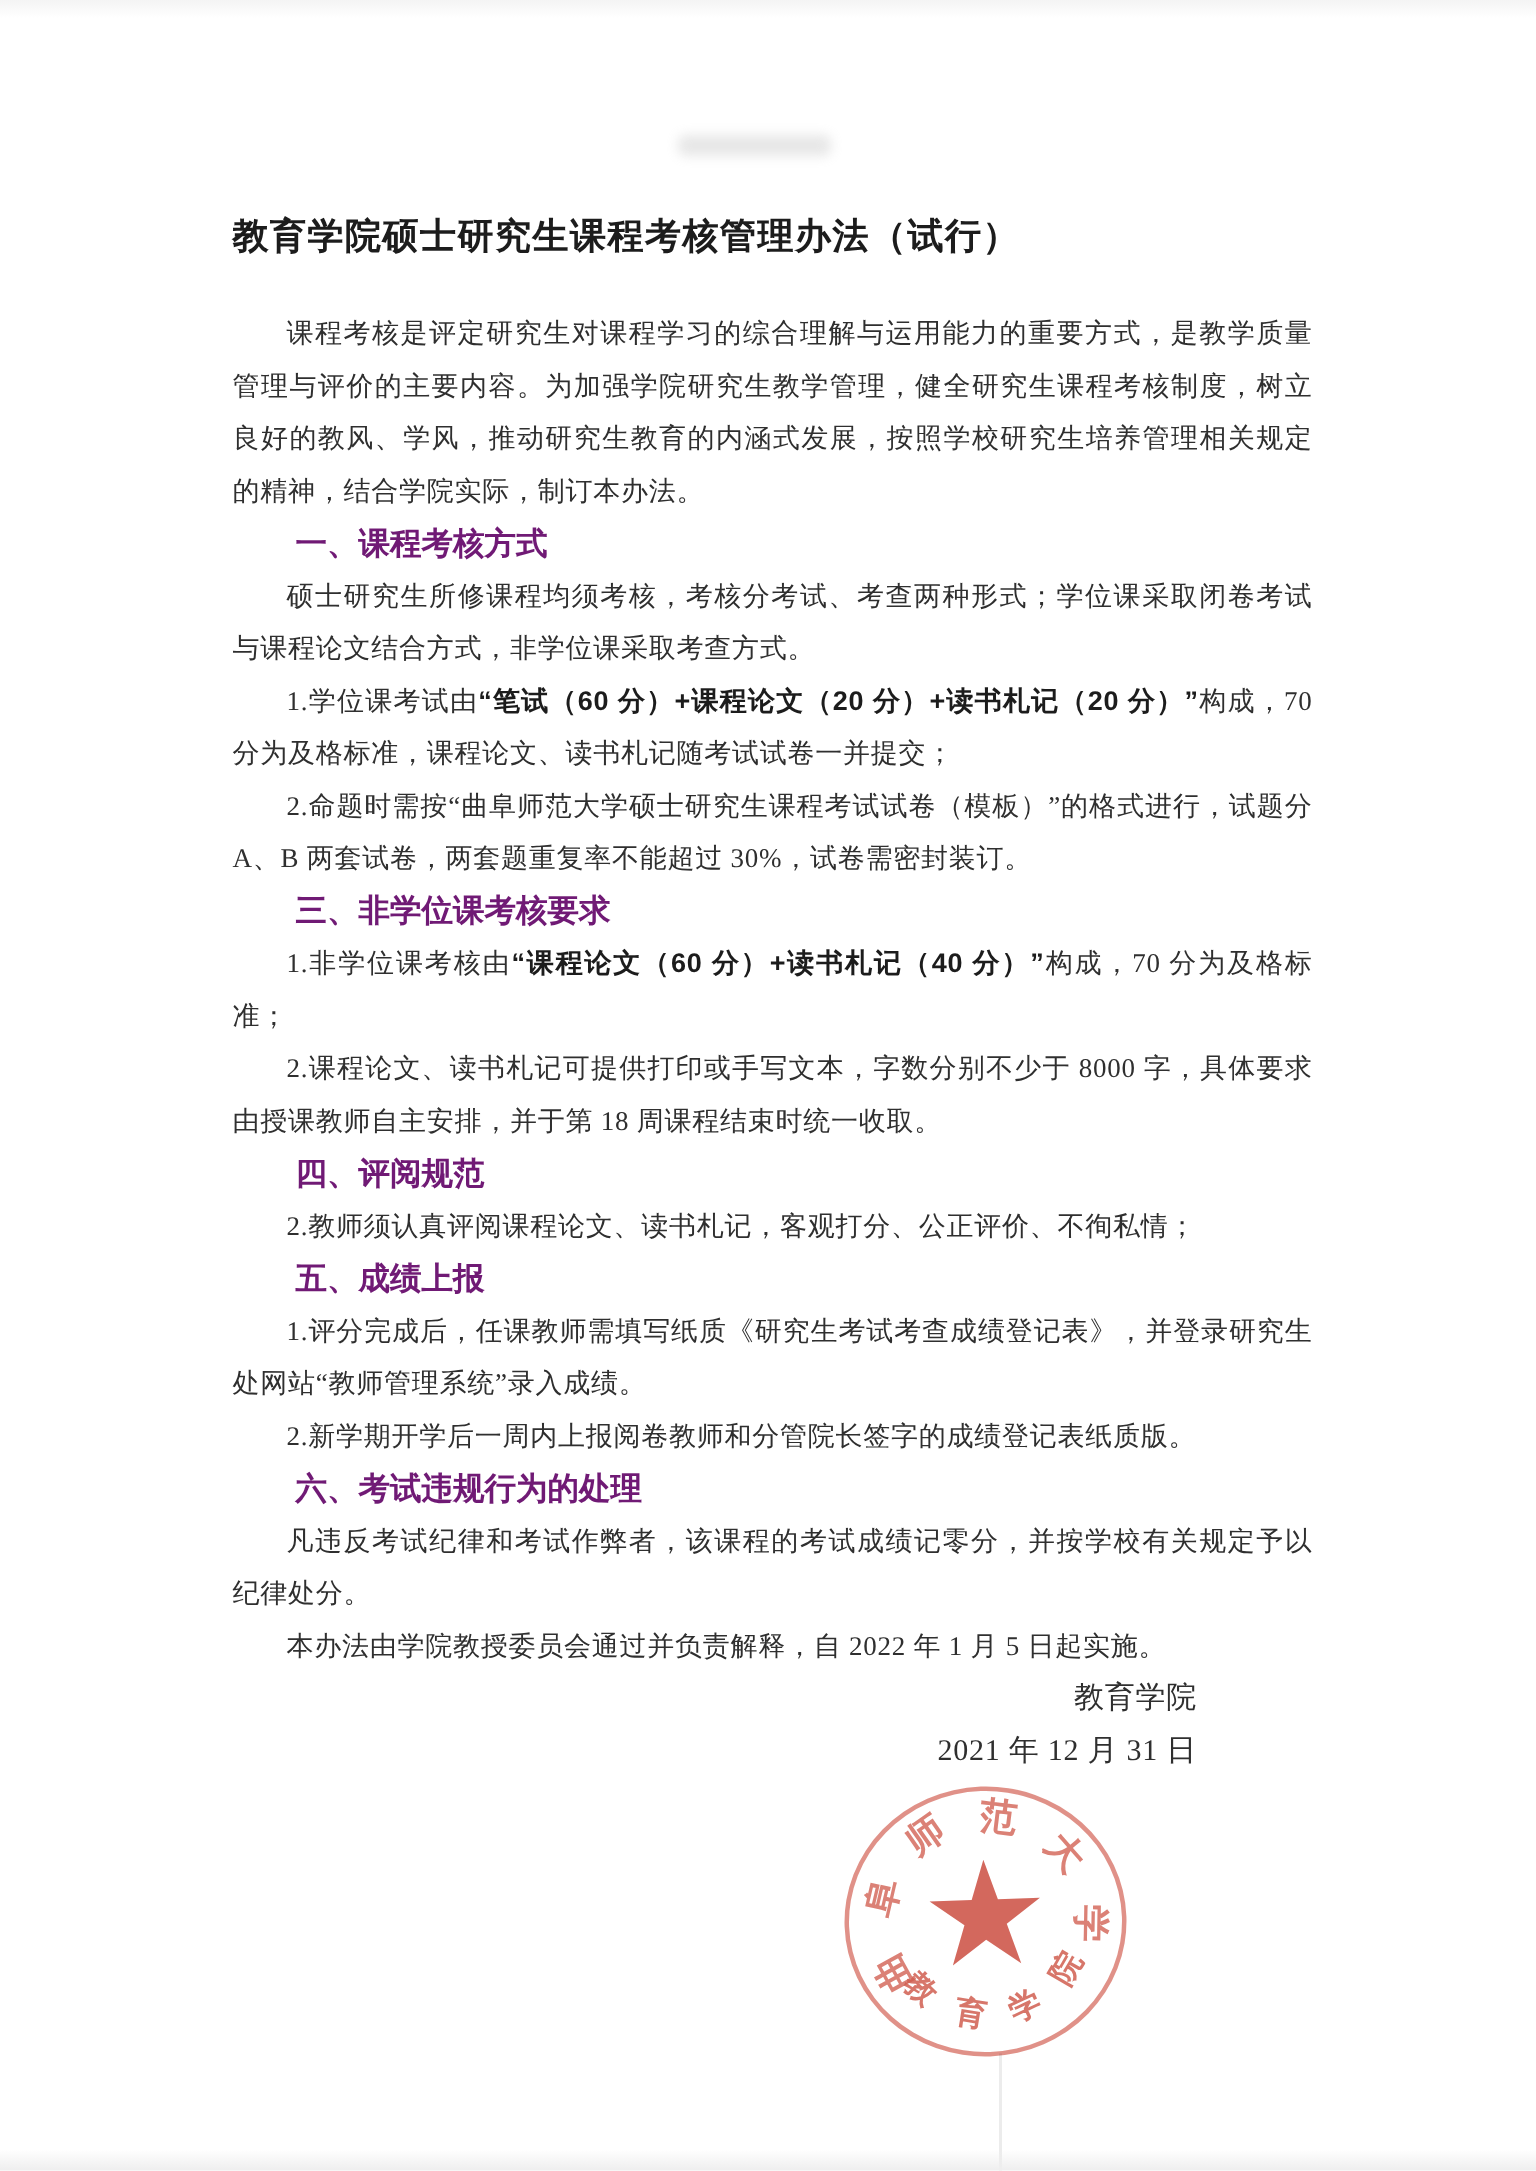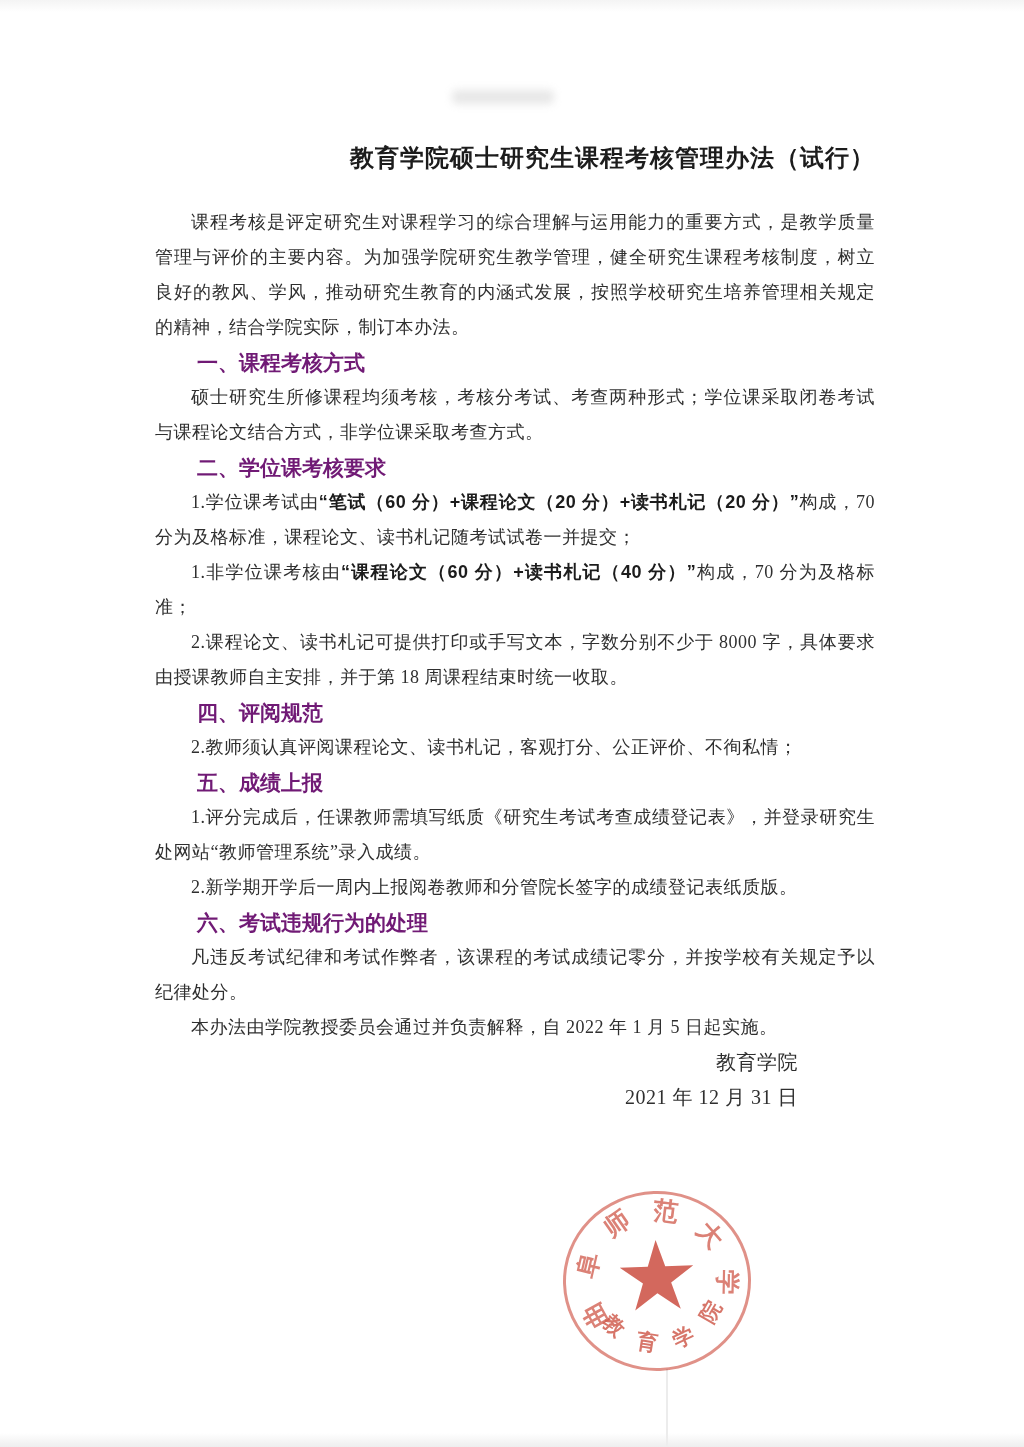--- a/index.html
+++ b/index.html
@@ -12,21 +12,21 @@
     position: absolute; inset: 0;
     padding: 142px 149px 0 155px;
     box-sizing: border-box;
     color: #2f2f2f;
   }
   .title {
     font-family: "Liberation Sans", "DejaVu Sans", sans-serif;
     font-weight: bold;
     font-size: 24px; line-height: 32px;
     letter-spacing: 1px;
-    text-align: right;
+    text-align: left;
     color: #1c1c1c;
     margin: 0 0 31px 0;
   }
   .para {
     font-family: "Liberation Serif", "DejaVu Serif", serif;
     font-size: 18px; line-height: 35px;
     letter-spacing: 0.5px;
     text-align: justify;
     text-indent: 2em;
     margin: 0;
@@ -120,23 +120,24 @@
   <div class="edge-top"></div>
   <div class="smudge"></div>
 
   <h1 class="title">教育学院硕士研究生课程考核管理办法（试行）</h1>
 
   <p class="para">课程考核是评定研究生对课程学习的综合理解与运用能力的重要方式，是教学质量管理与评价的主要内容。为加强学院研究生教学管理，健全研究生课程考核制度，树立良好的教风、学风，推动研究生教育的内涵式发展，按照学校研究生培养管理相关规定的精神，结合学院实际，制订本办法。</p>
 
   <h2 class="heading">一、课程考核方式</h2>
   <p class="para">硕士研究生所修课程均须考核，考核分考试、考查两种形式；学位课采取闭卷考试与课程论文结合方式，非学位课采取考查方式。</p>
 
-  <h2 class="heading">二、学位课考核要求</h2>
   <p class="para"><span>1.学位课考试由</span><span class="formula">“笔试（60 分）+课程论文（20 分）+读书札记（20 分）”</span><span>构成，70 分为及格标准，课程论文、读书札记随考试试卷一并提交；</span></p>
+  <p class="para">2.命题时需按“曲阜师范大学硕士研究生课程考试试卷（模板）”的格式进行，试题分 A、B 两套试卷，两套题重复率不能超过 30%，试卷需密封装订。</p>
 
+  <h2 class="heading">三、非学位课考核要求</h2>
   <p class="para"><span>1.非学位课考核由</span><span class="formula">“课程论文（60 分）+读书札记（40 分）”</span><span>构成，70 分为及格标准；</span></p>
   <p class="para">2.课程论文、读书札记可提供打印或手写文本，字数分别不少于 8000 字，具体要求由授课教师自主安排，并于第 18 周课程结束时统一收取。</p>
 
   <h2 class="heading">四、评阅规范</h2>
   <p class="para">2.教师须认真评阅课程论文、读书札记，客观打分、公正评价、不徇私情；</p>
 
   <h2 class="heading">五、成绩上报</h2>
   <p class="para">1.评分完成后，任课教师需填写纸质《研究生考试考查成绩登记表》，并登录研究生处网站“教师管理系统”录入成绩。</p>
   <p class="para">2.新学期开学后一周内上报阅卷教师和分管院长签字的成绩登记表纸质版。</p>
 

